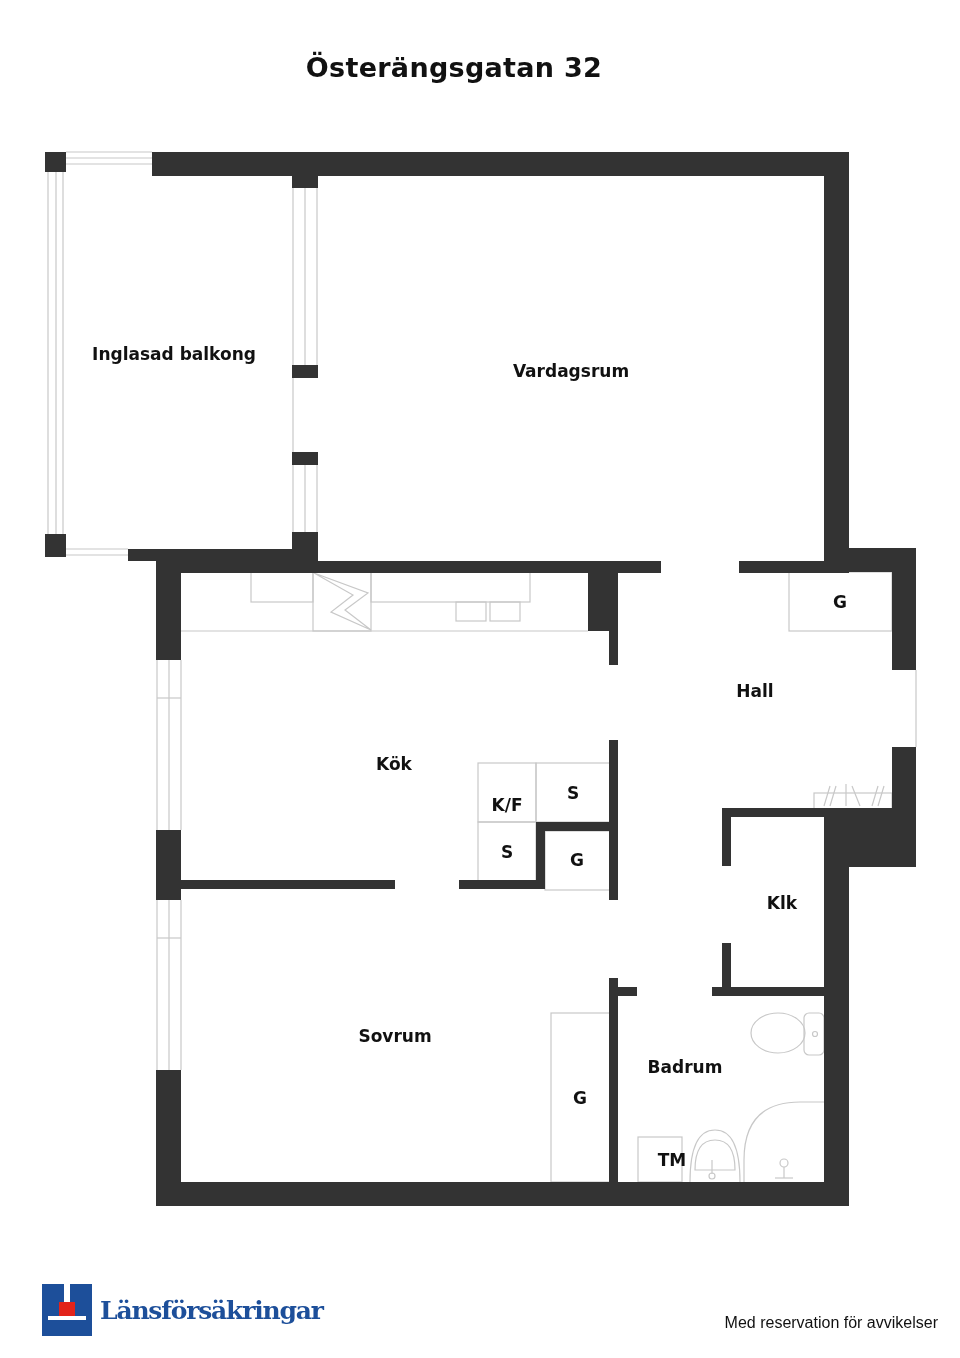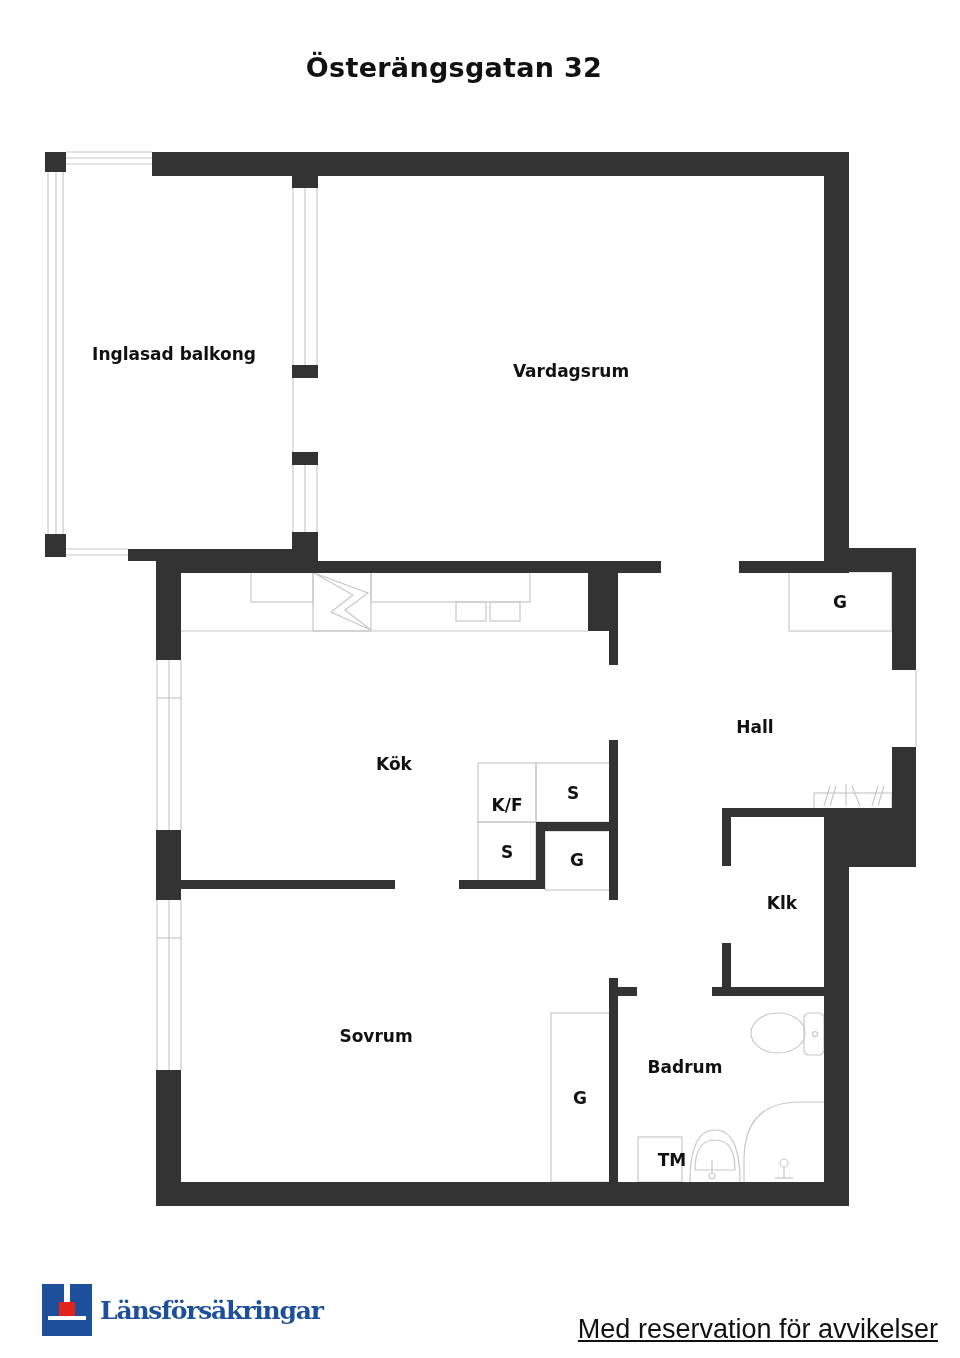--- a/index.html
+++ b/index.html
@@ -4,21 +4,21 @@
 <style>
   html, body { margin: 0; padding: 0; background: #ffffff; }
   body { width: 960px; height: 1358px; position: relative; overflow: hidden; font-family: "DejaVu Sans", sans-serif; }
   .title { position: absolute; left: 0; width: 908px; top: 52px; text-align: center; font-size: 27px; font-weight: bold; color: #111; letter-spacing: 0.3px; }
   svg.plan { position: absolute; left: 0; top: 0; }
   .room-label { position: absolute; font-weight: bold; font-size: 17px; color: #111; white-space: nowrap; transform: translate(-50%, -50%); }
   .fix-label { position: absolute; font-weight: bold; font-size: 17px; color: #111; white-space: nowrap; transform: translate(-50%, -50%); }
   .logo { position: absolute; left: 22px; top: 1284px; display: flex; align-items: center; margin-left: 20px; }
   .logo-mark { width: 50px; height: 52px; position: relative; margin-right: 8px; }
   .logo-text { font-family: "DejaVu Serif", serif; font-weight: bold; color: #1d4f9a; font-size: 25px; line-height: 25px; letter-spacing: -1.2px; }
-  .disclaimer { position: absolute; right: 22px; top: 1314px; font-family: "Liberation Sans", sans-serif; font-size: 27px; color: #111; text-decoration: underline; }
+  .disclaimer { position: absolute; right: 22px; top: 1314px; font-family: "Liberation Sans", sans-serif; font-size: 16px; color: #111; }
 </style>
 </head>
 <body>
 
 <div class="title">Österängsgatan 32</div>
 
 <svg class="plan" width="960" height="1358" viewBox="0 0 960 1358">
   <g fill="none" stroke="#c8c8c8" stroke-width="1.2">
 
     <line x1="48" y1="172" x2="48" y2="534"></line>
@@ -140,22 +140,22 @@
     <rect x="722" y="808" width="102" height="9"></rect>
     <rect x="722" y="808" width="9" height="58"></rect>
     <rect x="722" y="943" width="9" height="53"></rect>
     <rect x="712" y="987" width="112" height="9"></rect>
   </g>
 </svg>
 
 <div class="room-label" style="left:174px; top:354px;">Inglasad balkong</div>
 <div class="room-label" style="left:571px; top:371px;">Vardagsrum</div>
 <div class="room-label" style="left:394px; top:756px;margin-top:8px;">Kök</div>
-<div class="room-label" style="left:755px; top:727px;">Hall</div>
-<div class="room-label" style="left:376px; top:1036px;">Sovrum</div>
+<div class="room-label" style="left:755px; top:691px;">Hall</div>
+<div class="room-label" style="left:395px; top:1036px;">Sovrum</div>
 <div class="room-label" style="left:782px; top:903px;">Klk</div>
 <div class="room-label" style="left:685px; top:1067px;">Badrum</div>
 
 <div class="fix-label" style="left:840px; top:602px;">G</div>
 <div class="fix-label" style="left:507px; top:793px;margin-top:12px;">K/F</div>
 <div class="fix-label" style="left:573px; top:793px;">S</div>
 <div class="fix-label" style="left:507px; top:852px;">S</div>
 <div class="fix-label" style="left:577px; top:860px;">G</div>
 <div class="fix-label" style="left:580px; top:1098px;">G</div>
 <div class="fix-label" style="left:672px; top:1160px;">TM</div>

